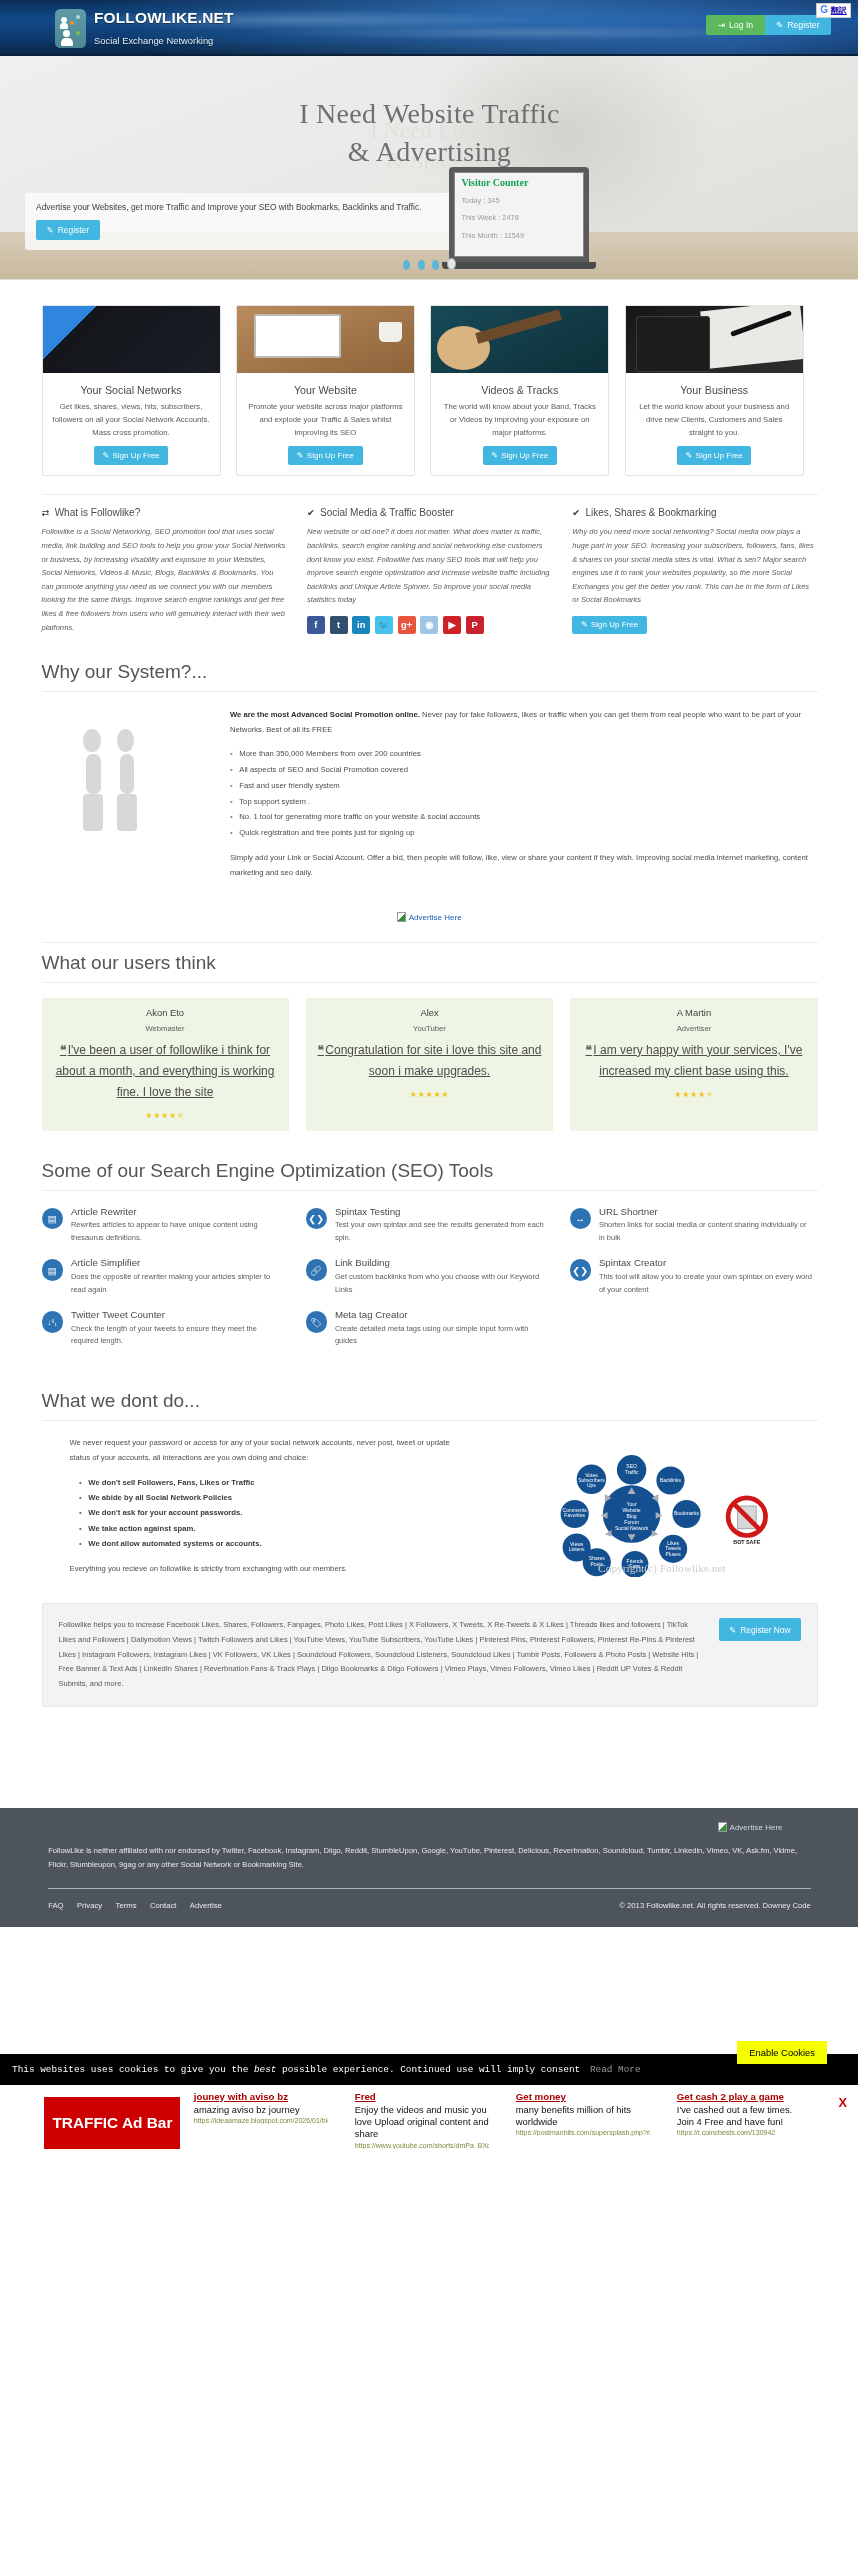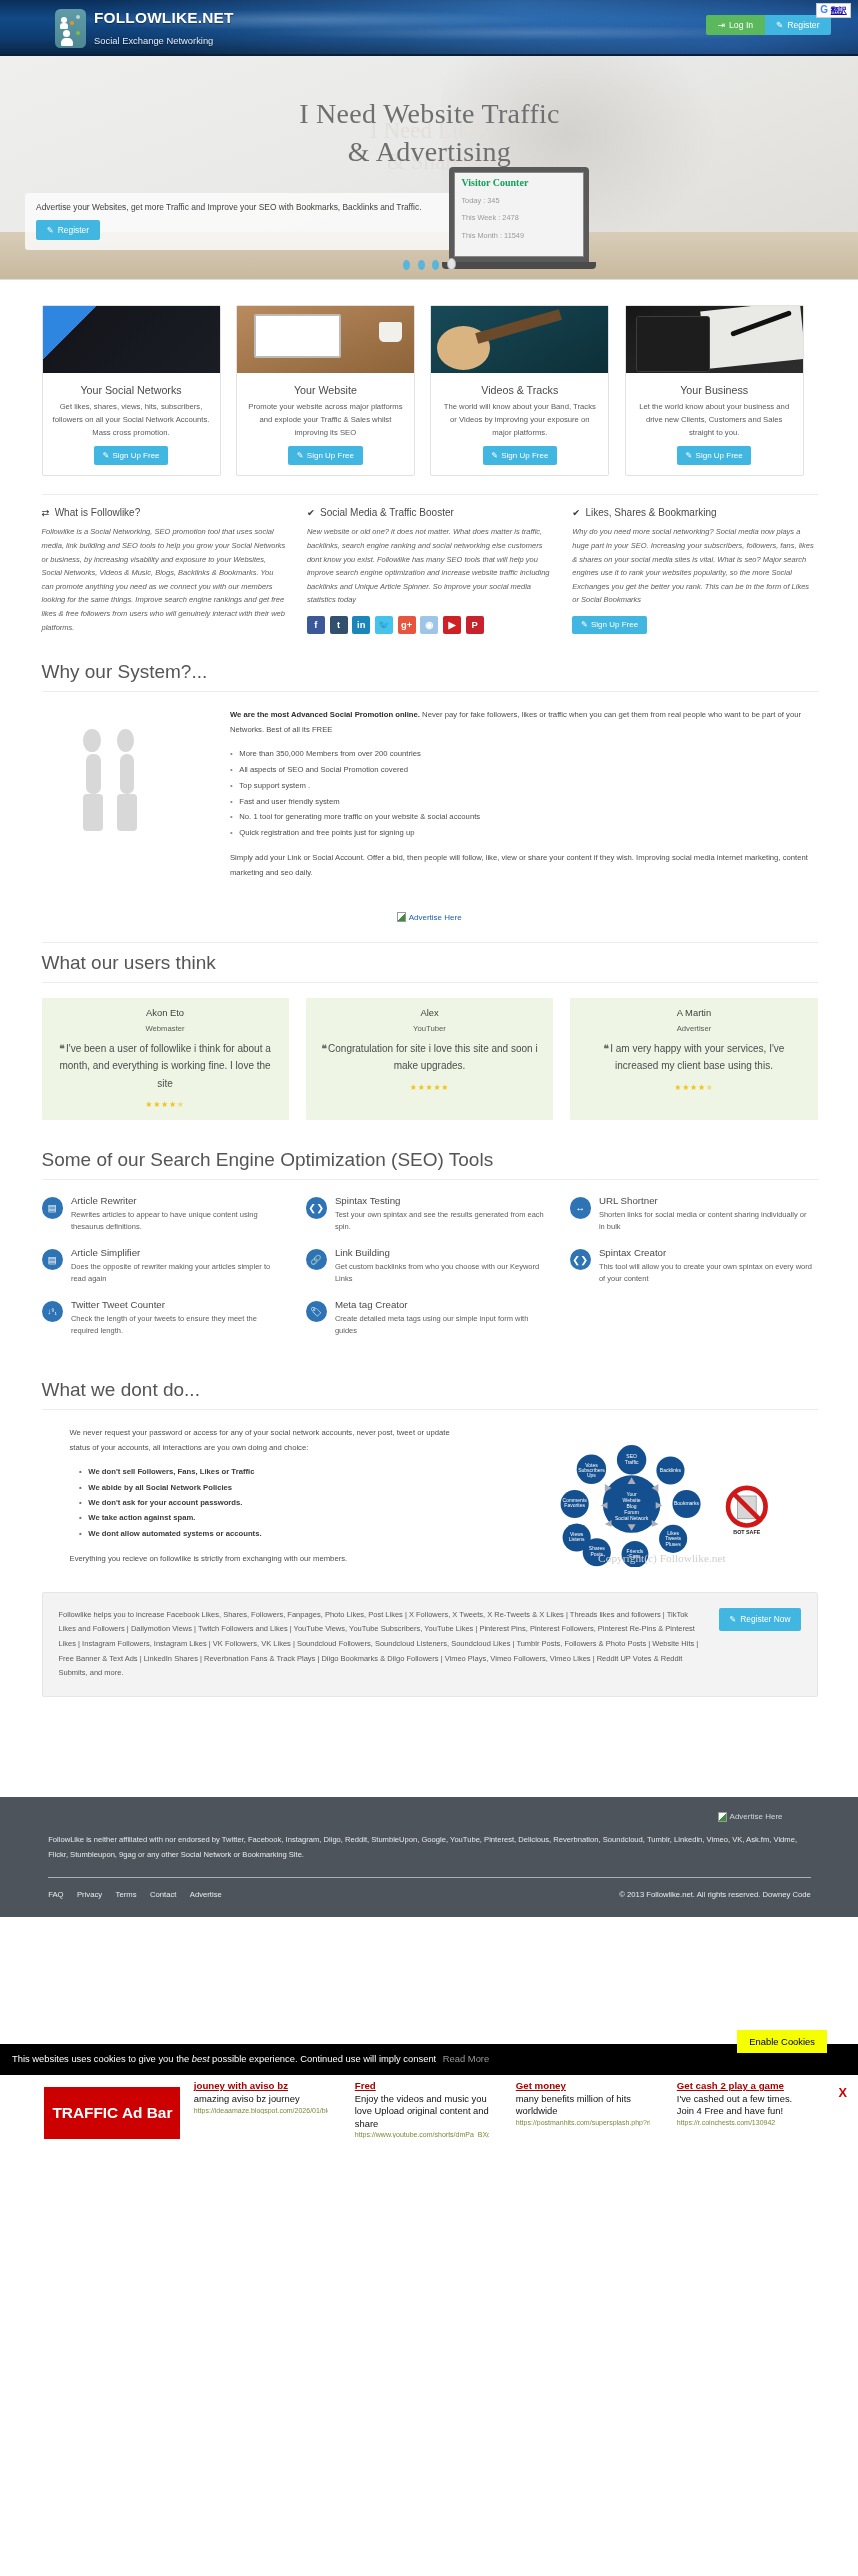--- a/index.html
+++ b/index.html
@@ -200,21 +200,21 @@
     border:0.7px solid #999; display:inline-block;
   }
 
   
   .tests { display:flex; gap:17.4px; padding-bottom:20px;}
   .test {
     flex:1; background:#eef5e4; border-radius:1.3px; padding:9.4px 10.7px 10.7px; text-align:center;
   }
   .test .nm { font-size:9.4px; color:#3f3f3f; margin-bottom:5.3px;}
   .test .ro { font-size:7.7px; color:#5b5b5b; margin-bottom:7.4px;}
-  .test .qt { font-size:10px; color:#4d4d4d; line-height:1.75; margin-bottom:8px;}
+  .test .qt { font-size:12px; color:#4d4d4d; line-height:1.75; margin-bottom:8px;text-decoration:underline;}
   .test .qt .q { color:#6b6b6b; font-weight:bold; margin-right:1.3px;}
   .stars { color:#f2c21a; font-size:8px; letter-spacing:0.7px;}
 
   
   .tools { display:flex; flex-wrap:wrap; gap: 0 20px; padding-bottom:19px;}
   .tool { width:244px; display:flex; gap:8px; margin-bottom:13.4px;}
   .tool .ic {
     width:21.4px;height:21.4px;border-radius:50%;background:#2e74b5;flex:none;
     display:flex;align-items:center;justify-content:center;color:#fff;font-size:9.4px;margin-top:2px;
   }
@@ -250,21 +250,21 @@
   .footer .disc { font-size:7.6px; line-height:1.95; padding: 0 6.7px 0 6.7px;}
   .footer hr { border:none; border-top:0.7px solid #a9b0b6; margin: 14.7px 6.7px 12px;}
   .footer .bottom { display:flex; justify-content:space-between; padding:0 6.7px; font-size:7.7px;}
   .footer .links { display:flex; gap:13.4px;}
   .footer .links a { color:#e9ebec; text-decoration:none; }
 
   
   .cookiebar {
     background:#000000; color:#fff; padding: 9.4px 0 10.7px; position:relative;
   }
-  .cookiebar .msg { font-size:9.4px; padding-left:12px; }
+  .cookiebar .msg { font-size:9.4px; padding-left:12px;font-family:Liberation Mono, monospace; }
   .cookiebar .msg em { font-style:italic; }
   .cookiebar .msg a { color:#9a9a9a; text-decoration:none; margin-left:4px;}
   .btn-cookies {
     position:absolute; right:32px; top:-13.4px; background:#f5ff00; color:#000;
     border:none; padding:6px 12px; font-size:9.4px; cursor:pointer;
   }
 
   
   .adbar { background:#fff; padding: 5.3px 0 4px; position:relative; }
   .adbar .row { display:flex; gap:0px; align-items:flex-start; padding: 0 9.4px;}
@@ -457,22 +457,22 @@
         </div>
       </div>
     </div>
     <div class="body">
       <p class="lead">
         <b>We are the most Advanced Social Promotion online.</b><span> Never pay for fake followers, likes or traffic when you can get them from real people who want to be part of your Networks. Best of all its FREE</span>
       </p>
       <ul>
         <li>More than 350,000 Members from over 200 countries</li>
         <li>All aspects of SEO and Social Promotion covered</li>
+        <li>Fast and user friendly system</li>
         <li>Top support system .</li>
-        <li>Fast and user friendly system</li>
         <li>No. 1 tool for generating more traffic on your website &amp; social accounts</li>
         <li>Quick registration and free points just for signing up</li>
       </ul>
       <p class="outro">Simply add your Link or Social Account. Offer a bid, then people will follow, like, view or share your content if they wish. Improving social media internet marketing, content marketing and seo daily.</p>
     </div>
   </div>
 
   <div class="adhere">
     <span class="brk">
       <span class="brokenimg"></span>

